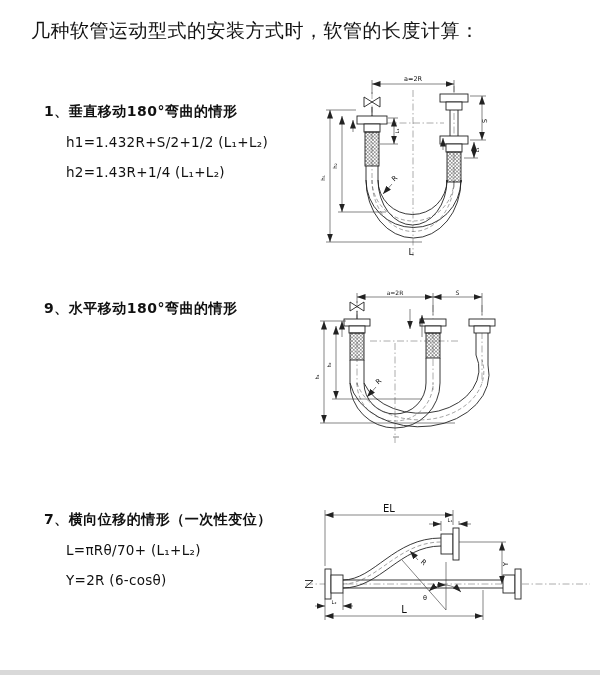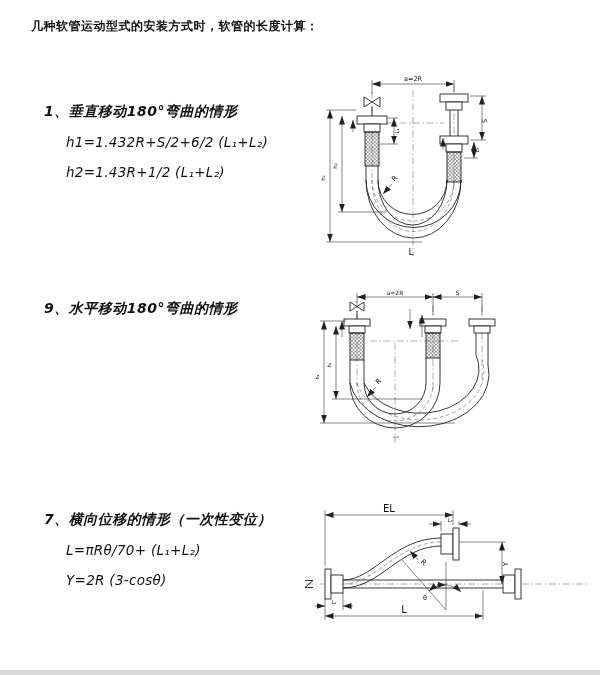--- a/index.html
+++ b/index.html
@@ -2,24 +2,24 @@
 <html><head>
 <meta charset="utf-8">
 <style>
   html,body { margin:0; padding:0; background:#ffffff; }
   #page {
     position:relative; width:600px; height:675px; background:#ffffff;
     font-family:"DejaVu Sans","Liberation Sans",sans-serif; color:#111;
     overflow:hidden;
   }
   .doc-title {
-    position:absolute; left:31px; top:18px; font-size:12px; font-weight:bold;
+    position:absolute; left:31px; top:18px; font-size:19px; font-weight:normal;
     letter-spacing:.5px; white-space:nowrap;
   }
-  .section { position:absolute; left:44px;font-style:italic; }
+  .section { position:absolute; left:44px; }
   .sec-heading { font-size:14px; font-weight:bold; letter-spacing:.5px; white-space:nowrap; }
   .formulas { margin:6px 0 0 0; padding:0 0 0 22px; list-style:none; }
   .formulas li { font-size:13.5px; line-height:30px; white-space:nowrap; letter-spacing:.3px; }
   #sec1 { top:103px; }
   #sec2 { top:300px; }
   #sec3 { top:511px; }
   .dia { position:absolute; }
   #dia1 { left:310px; top:70px; }
   #dia2 { left:310px; top:285px; }
   #dia3 { left:298px; top:498px; }
@@ -46,34 +46,34 @@
         <path d="M0,0 L3.5,3.5 M3.5,0 L0,3.5" stroke="#444" stroke-width="0.5"></path>
       </pattern>
     </defs>
   </svg>
 
   <div class="doc-title">几种软管运动型式的安装方式时，软管的长度计算：</div>
 
   <div class="section" id="sec1">
     <div class="sec-heading">1、垂直移动180°弯曲的情形</div>
     <ul class="formulas">
-      <li>h1=1.432R+S/2+6/2 (L₁+L₂)</li>
-      <li>h2=1.43R+1/2 (L₁+L₂)</li>
+      <li>h1=1.432R+S/2+1/2 (L₁+L₂)</li>
+      <li>h2=1.43R+1/4 (L₁+L₂)</li>
     </ul>
   </div>
 
   <div class="section" id="sec2">
     <div class="sec-heading">9、水平移动180°弯曲的情形</div>
   </div>
 
   <div class="section" id="sec3">
     <div class="sec-heading">7、横向位移的情形（一次性变位）</div>
     <ul class="formulas">
       <li>L=πRθ/70+ (L₁+L₂)</li>
-      <li>Y=2R (3-cosθ)</li>
+      <li>Y=2R (6-cosθ)</li>
     </ul>
   </div>
 
   <svg id="dia1" class="dia" width="290" height="190" viewBox="0 0 290 190">
     <g>
       <path class="cl" d="M62 22 V108"></path>
       <path class="cl" d="M144 16 V118"></path>
       <path class="cl" d="M103 20 V186"></path>
       <path class="cl" d="M76 53 H134"></path>
     </g>

